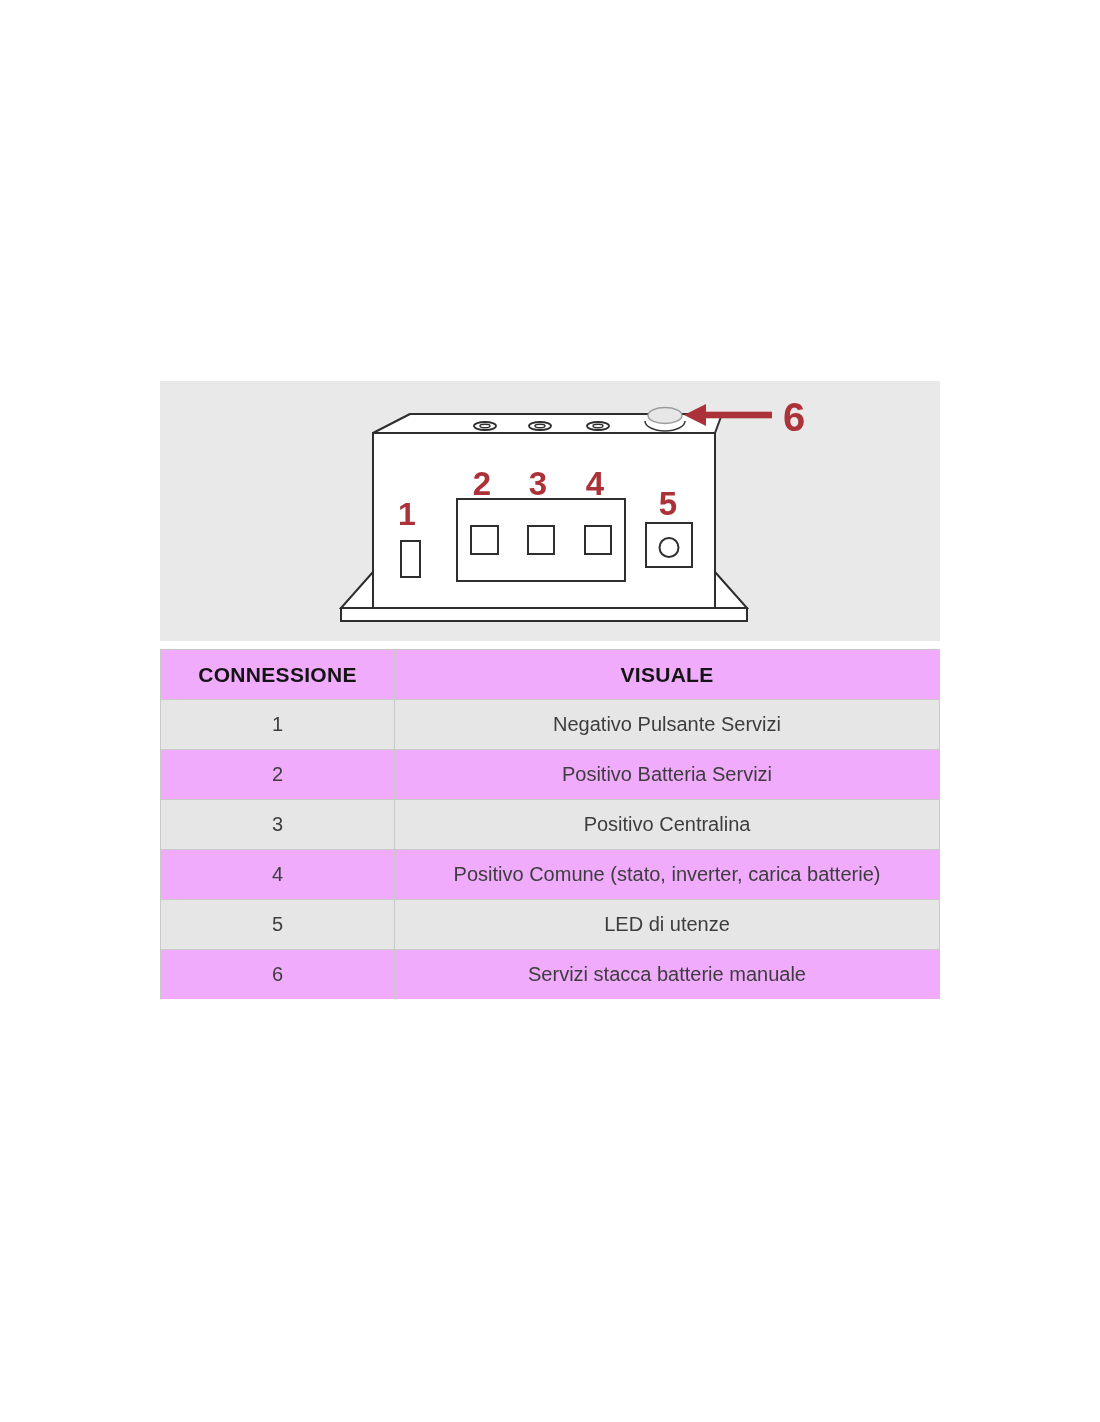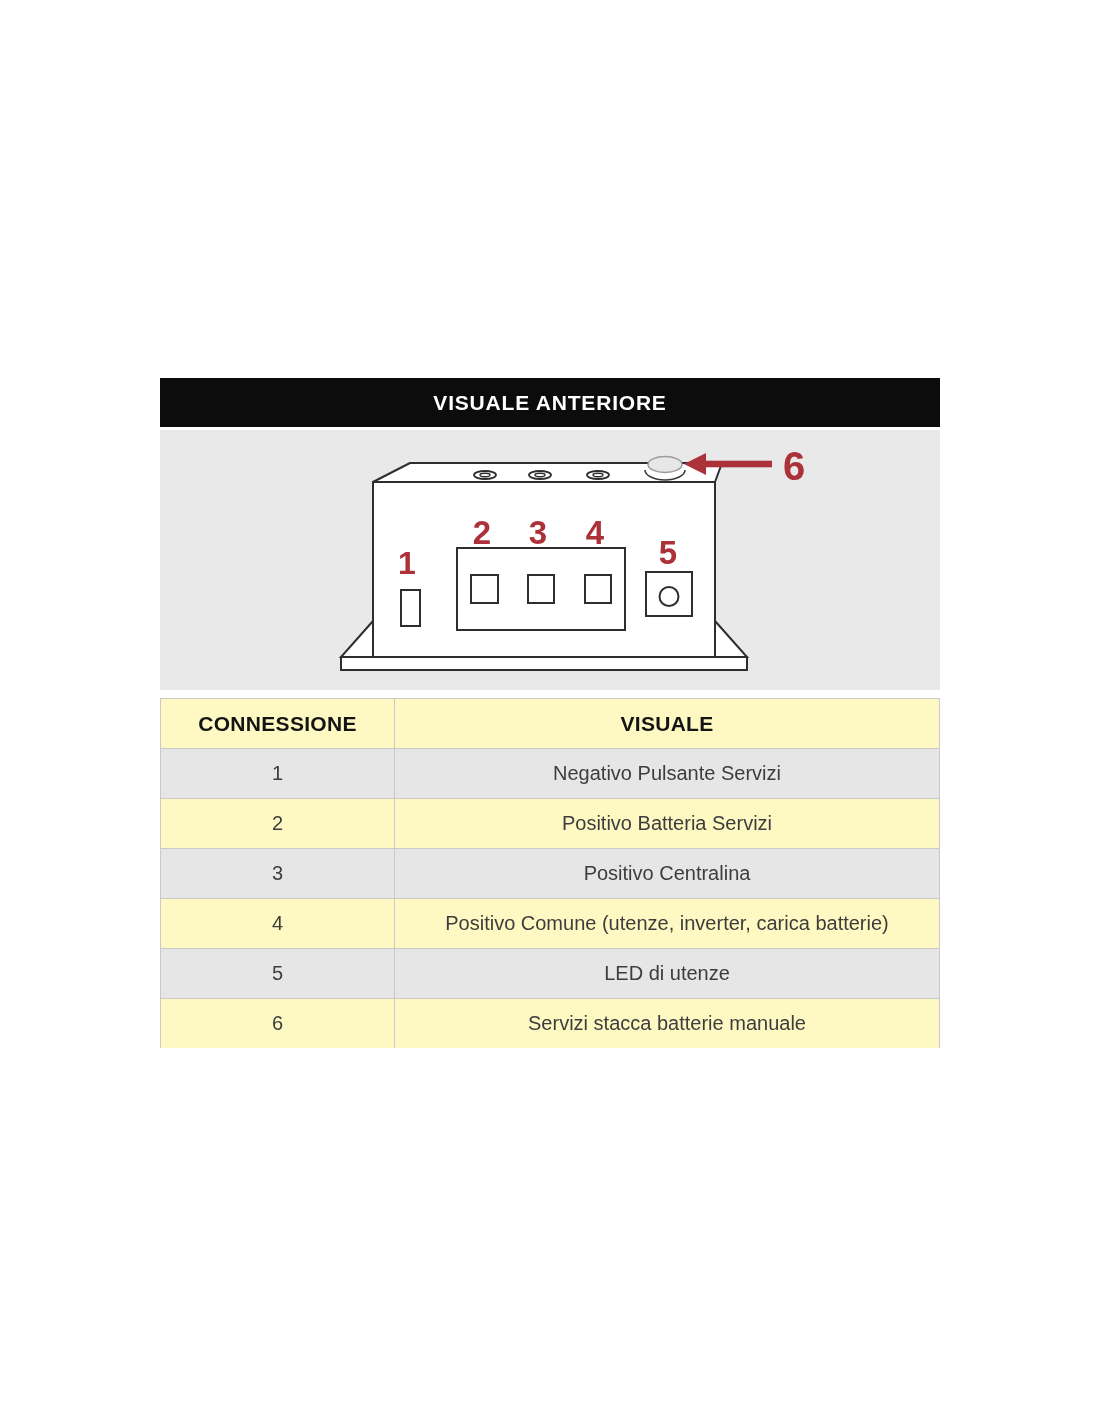--- a/index.html
+++ b/index.html
@@ -15,37 +15,34 @@
   }
   .diagram{
     margin-top:3px;height:260px;background:#e9e9e9;position:relative;
   }
   .diagram svg{display:block;}
   .conn-table{
     margin-top:8px;width:780px;border-collapse:collapse;table-layout:fixed;
   }
   .conn-table th,.conn-table td{
     border:1px solid #c9c9c9;height:49px;text-align:center;vertical-align:middle;
-    padding:0 6px;background:#fef9c3;
+    padding:0 6px;background:#f0abfc;
   }
   .conn-table th{font-size:21px;font-weight:800;color:#141414;letter-spacing:0.3px;}
   .conn-table td{font-size:20px;font-weight:400;color:#3d3d3d;}
   .conn-table .col-connection{width:221px;}
   .conn-table tbody tr:nth-child(odd) td{background:#e6e6e6;}
   .conn-table tbody tr:last-child td{border-bottom:none;}
   .callout-num{fill:#ab3239;font-weight:700;}
 </style>
 </head>
 <body>
 
 <div class="content">
 
-  <div class="title-bar">
-    <span>VISUALE ANTERIORE</span>
-  </div>
 
   <div class="diagram">
     <svg width="780" height="260" viewBox="0 0 780 260">
 
       <polygon points="213,191 213,227 181,227" fill="#ffffff" stroke="#2e2e2e" stroke-width="2"></polygon>
       <polygon points="555,191 555,227 587,227" fill="#ffffff" stroke="#2e2e2e" stroke-width="2"></polygon>
       <rect x="181" y="227" width="406" height="13" fill="#ffffff" stroke="#2e2e2e" stroke-width="2"></rect>
 
       <polygon points="213,52 250,33 562,33 555,52" fill="#ffffff" stroke="#2e2e2e" stroke-width="2" stroke-linejoin="round"></polygon>
       <rect x="213" y="52" width="342" height="175" fill="#ffffff" stroke="#2e2e2e" stroke-width="2"></rect>
@@ -101,21 +98,21 @@
       <tr>
         <td>2</td>
         <td>Positivo Batteria Servizi</td>
       </tr>
       <tr>
         <td>3</td>
         <td>Positivo Centralina</td>
       </tr>
       <tr>
         <td>4</td>
-        <td>Positivo Comune (utenze, inverter, carica batterie)</td>
+        <td>Positivo Comune (stato, inverter, carica batterie)</td>
       </tr>
       <tr>
         <td>5</td>
         <td>LED di utenze</td>
       </tr>
       <tr>
         <td>6</td>
         <td>Servizi stacca batterie manuale</td>
       </tr>
     </tbody>

